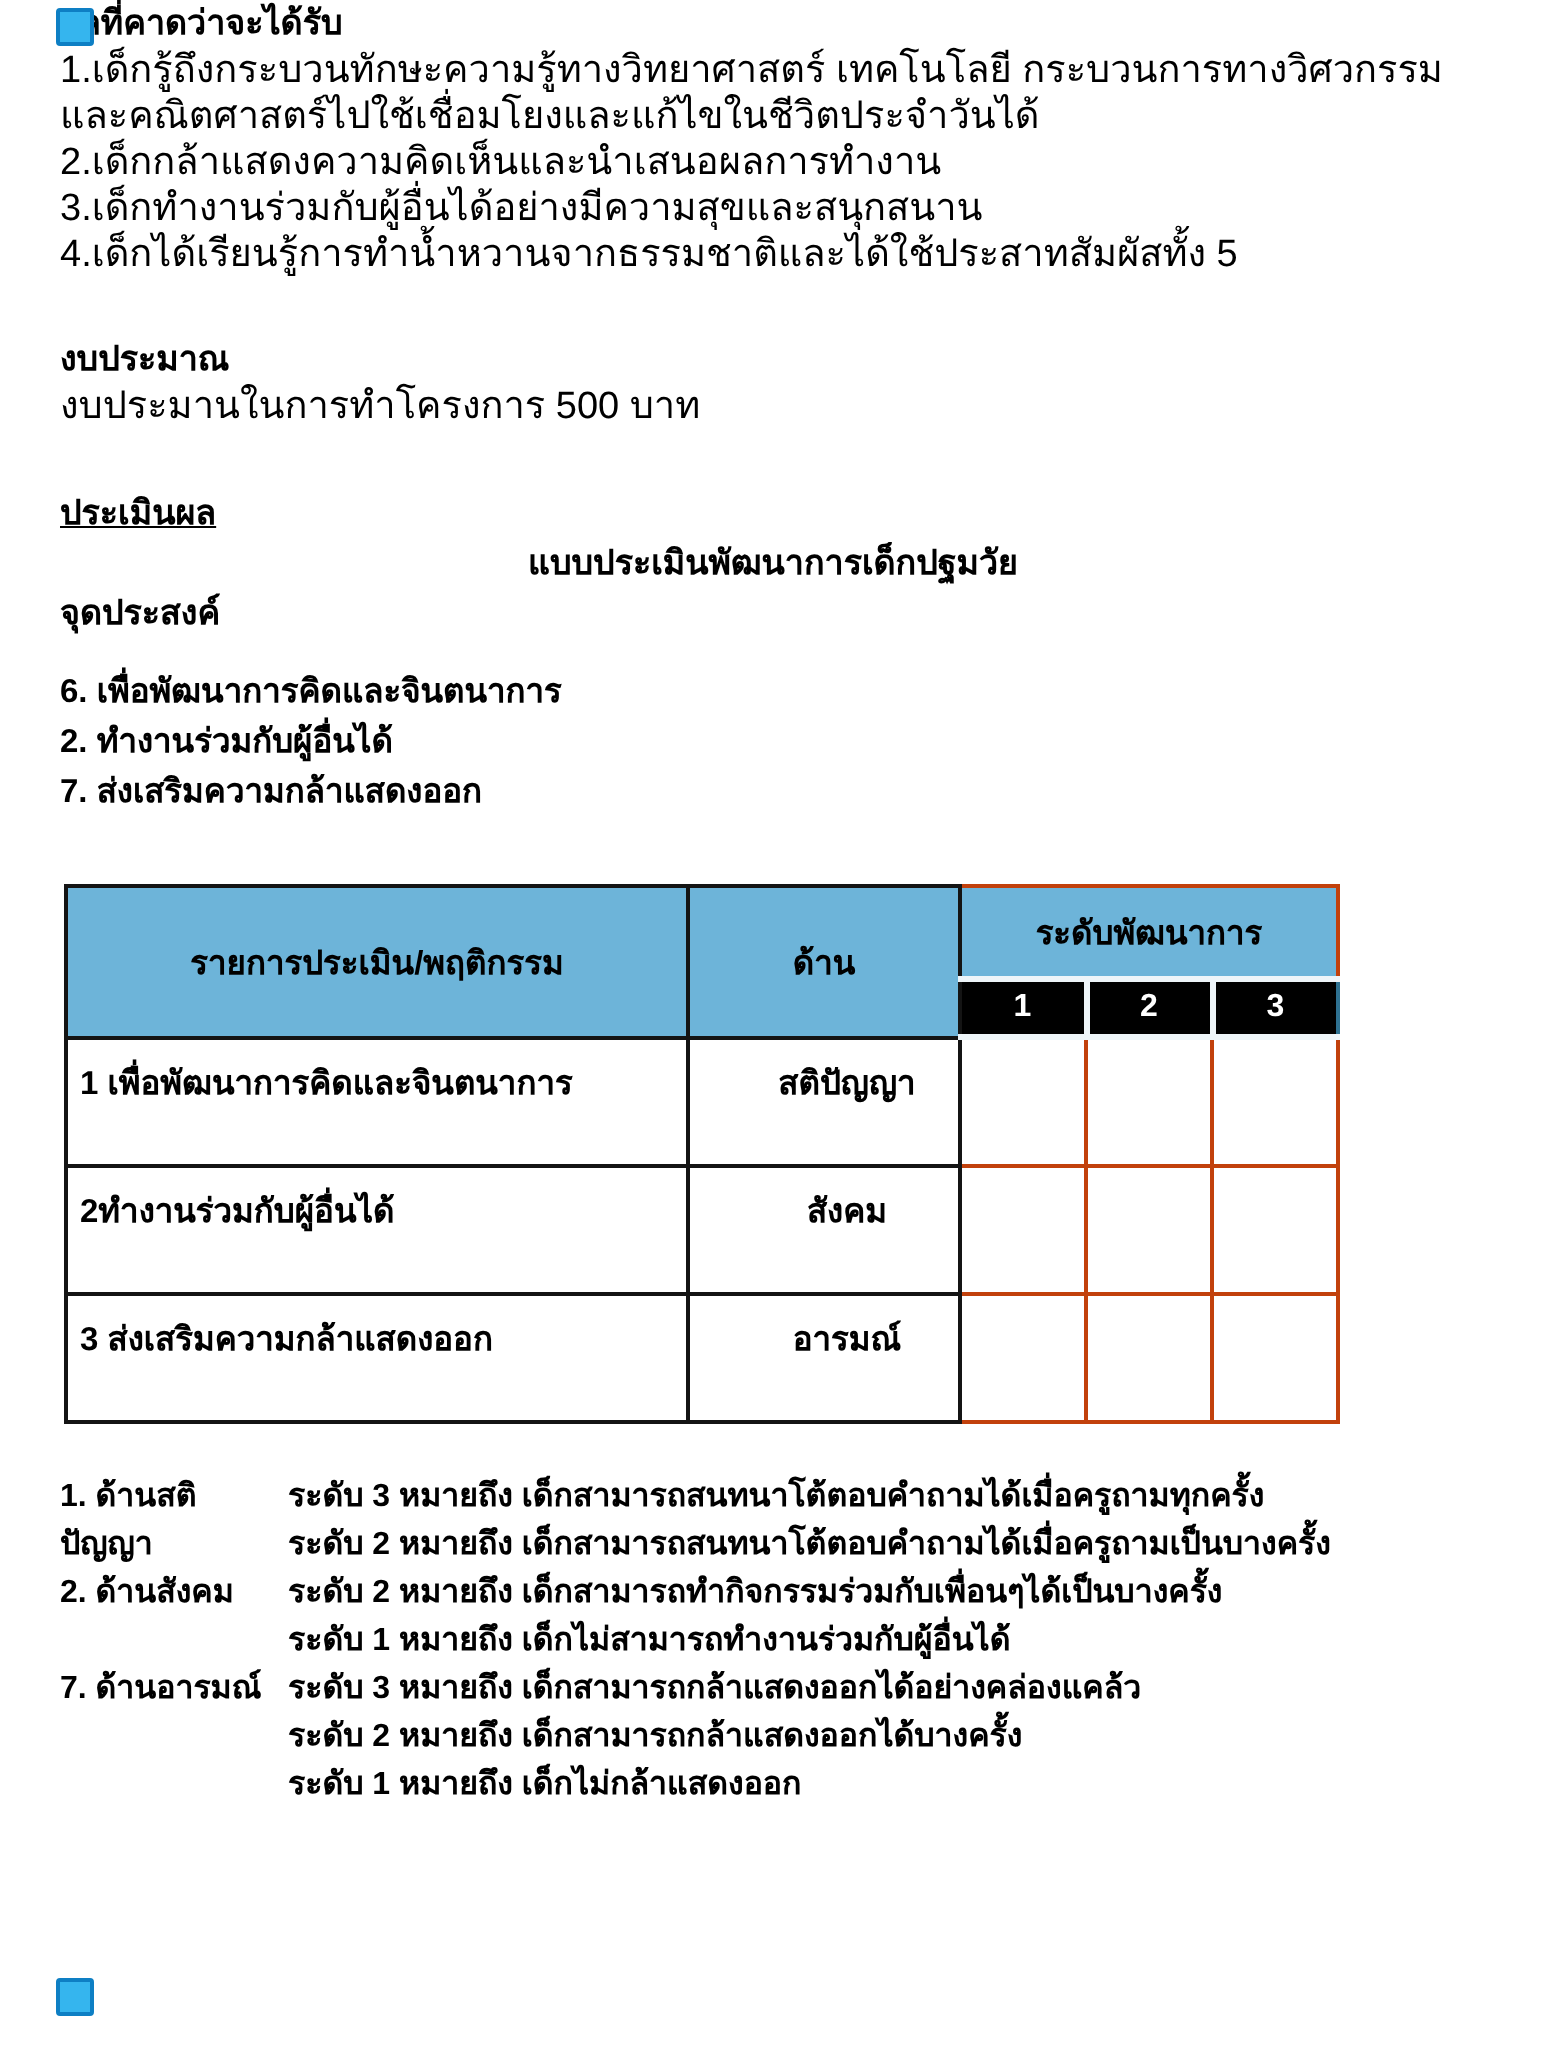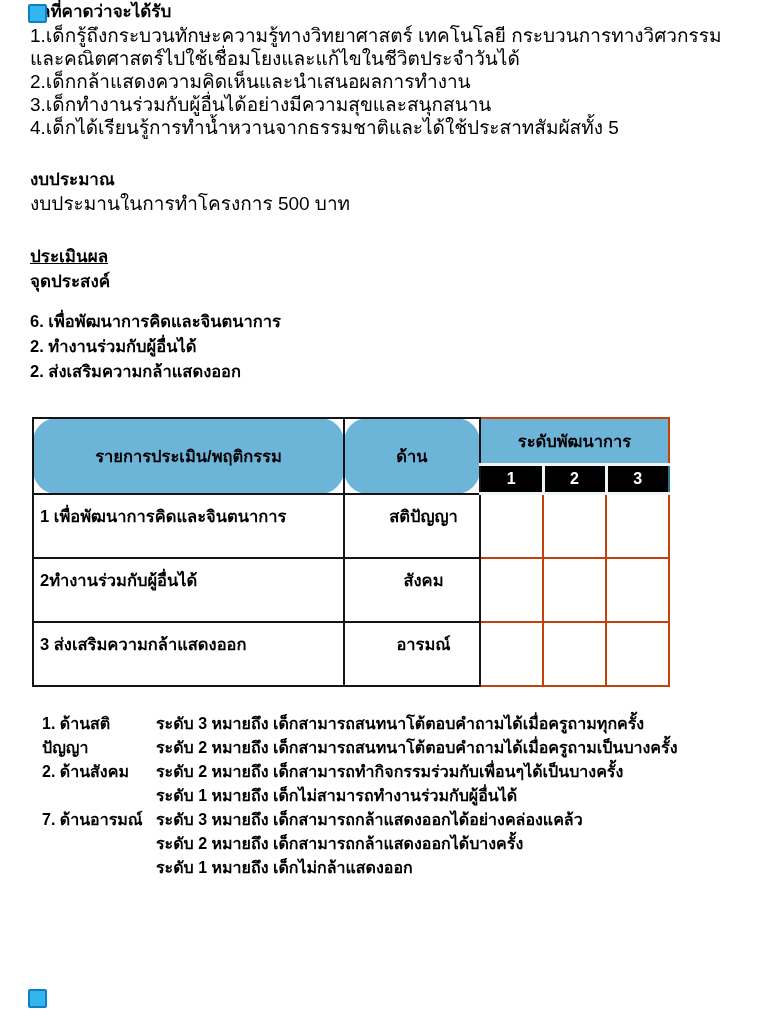--- a/index.html
+++ b/index.html
@@ -36,35 +36,35 @@
     table-layout:fixed;
     width:638px;
     font-size:16.5px;
   }
   table.eval col.c1{width:311px;}
   table.eval col.c2{width:136px;}
   table.eval col.cs{width:63px;}
   td,th{padding:0;}
   .cell-dark{border:2px solid #141414;}
   .cell-blue{border:2px solid #c2410c;}
-  th.hdr{background:#6db4d9;font-weight:bold;vertical-align:middle;text-align:center;border-radius:24px;}
+  th.hdr{background:#6db4d9;font-weight:bold;vertical-align:middle;text-align:center;}
   th.hdr-levels{background:#6db4d9;font-weight:bold;text-align:center;height:44px;}
   td.level-cell{
     background:#000;color:#fff;text-align:center;font-weight:bold;
     height:26px;border:3px solid #eef5f9;font-size:16px;
   }
   td.level-cell.first{border-left:2px solid #16333f;}
   td.level-cell.last{border-right:2px solid #2e7191;}
   tr.hdr-row1 th{height:44px;}
   tr.body-row td{height:54px;vertical-align:top;}
   td.item-cell{font-weight:bold;text-align:left;padding:8px 4px 0 6px;}
   td.aspect-cell{font-weight:bold;text-align:center;padding-top:8px;padding-left:23px;}
   
   .legend{margin-top:25px;font-weight:bold;font-size:16px;line-height:24px;}
-  .legend-group{display:flex;margin-left:12px;}
+  .legend-group{display:flex;}
   .legend-label{width:114px;flex:0 0 114px;}
   .legend-lines div{white-space:nowrap;}
 </style>
 </head>
 <body>
 
 <div class="page">
 
   <div class="corner-marker top"></div>
   <div class="corner-marker bottom"></div>
@@ -74,26 +74,27 @@
     <div class="heading h-expected">ผลที่คาดว่าจะได้รับ</div>
     <div class="para">1.เด็กรู้ถึงกระบวนทักษะความรู้ทางวิทยาศาสตร์ เทคโนโลยี กระบวนการทางวิศวกรรมและคณิตศาสตร์ไปใช้เชื่อมโยงและแก้ไขในชีวิตประจำวันได้</div>
     <div class="para">2.เด็กกล้าแสดงความคิดเห็นและนำเสนอผลการทำงาน</div>
     <div class="para">3.เด็กทำงานร่วมกับผู้อื่นได้อย่างมีความสุขและสนุกสนาน</div>
     <div class="para">4.เด็กได้เรียนรู้การทำน้ำหวานจากธรรมชาติและได้ใช้ประสาทสัมผัสทั้ง 5</div>
 
     <div class="heading h-budget">งบประมาณ</div>
     <div class="para">งบประมานในการทำโครงการ 500 บาท</div>
 
     <div class="heading h-eval">ประเมินผล</div>
+    <div class="form-title">แบบประเมินพัฒนาการเด็กปฐมวัย</div>
     <div class="heading h-objectives">จุดประสงค์</div>
 
     <div class="objectives">
       <div>6. เพื่อพัฒนาการคิดและจินตนาการ</div>
       <div>2. ทำงานร่วมกับผู้อื่นได้</div>
-      <div>2. ส่งเสริมความกล้าแสดงออก</div>
+      <div>7. ส่งเสริมความกล้าแสดงออก</div>
     </div>
 
     <table class="eval">
       <colgroup>
           <col class="c1">
           <col class="c2">
           <col class="cs">
           <col class="cs">
           <col class="cs">
         </colgroup>

